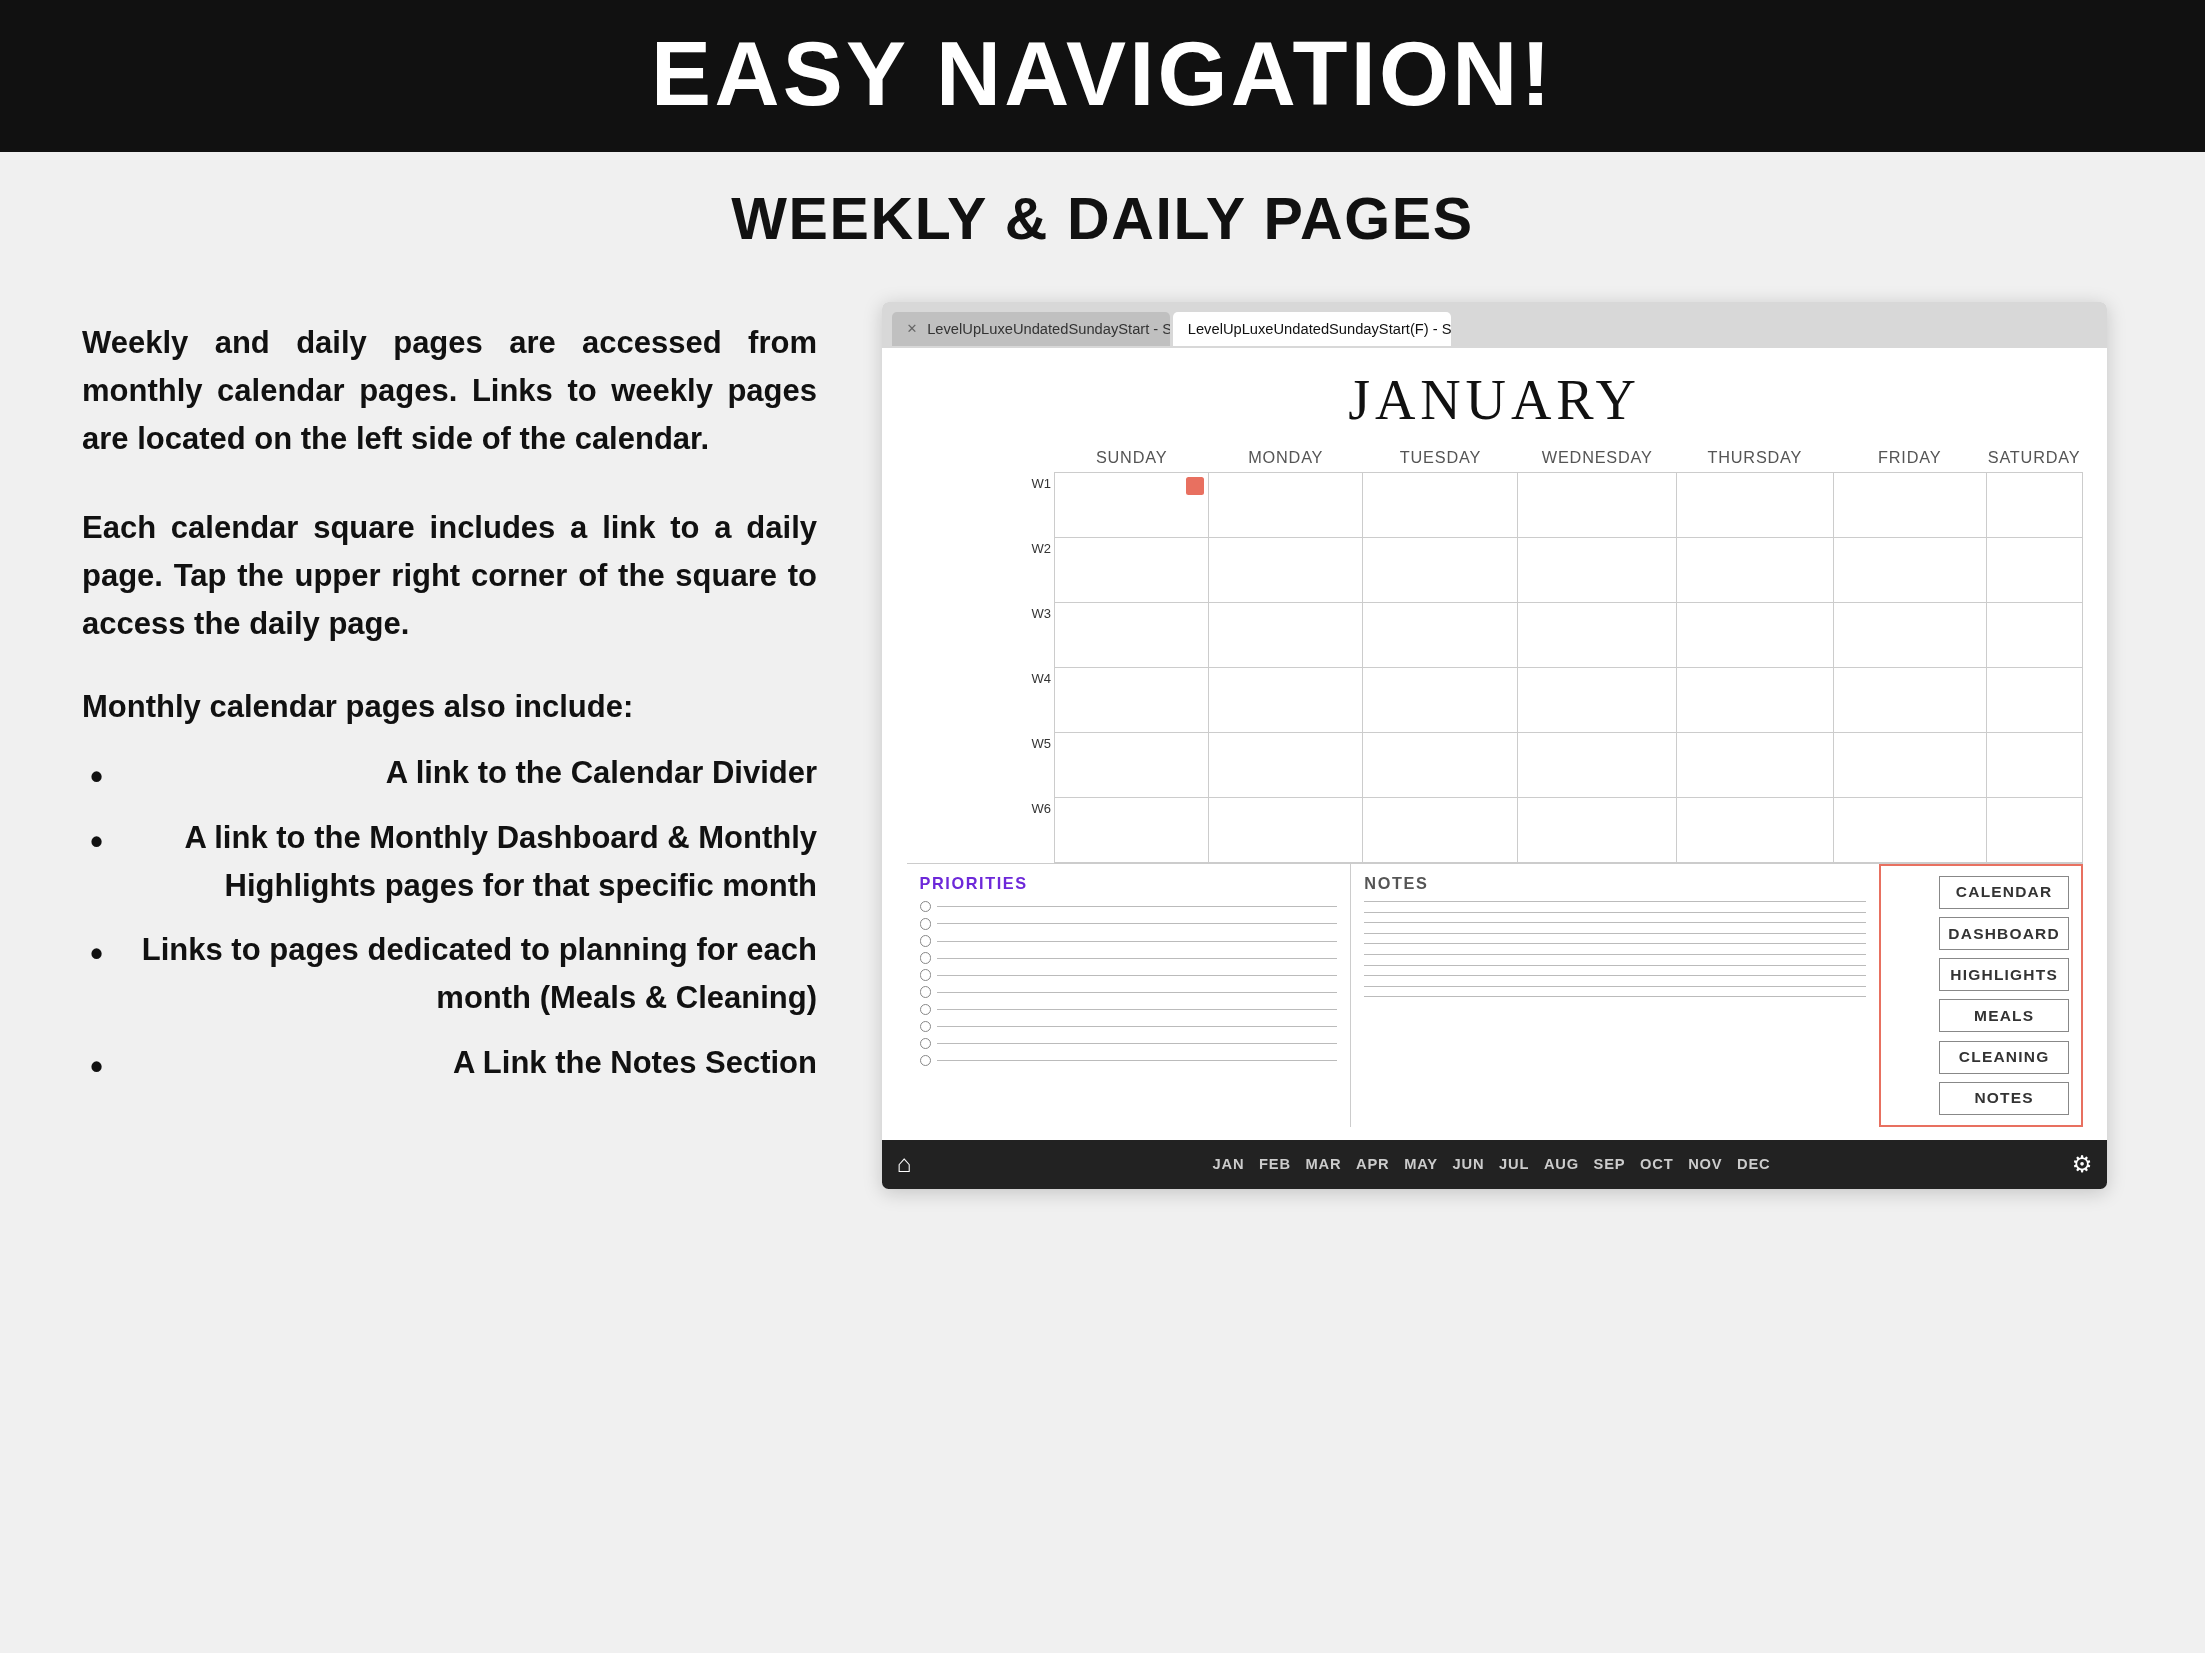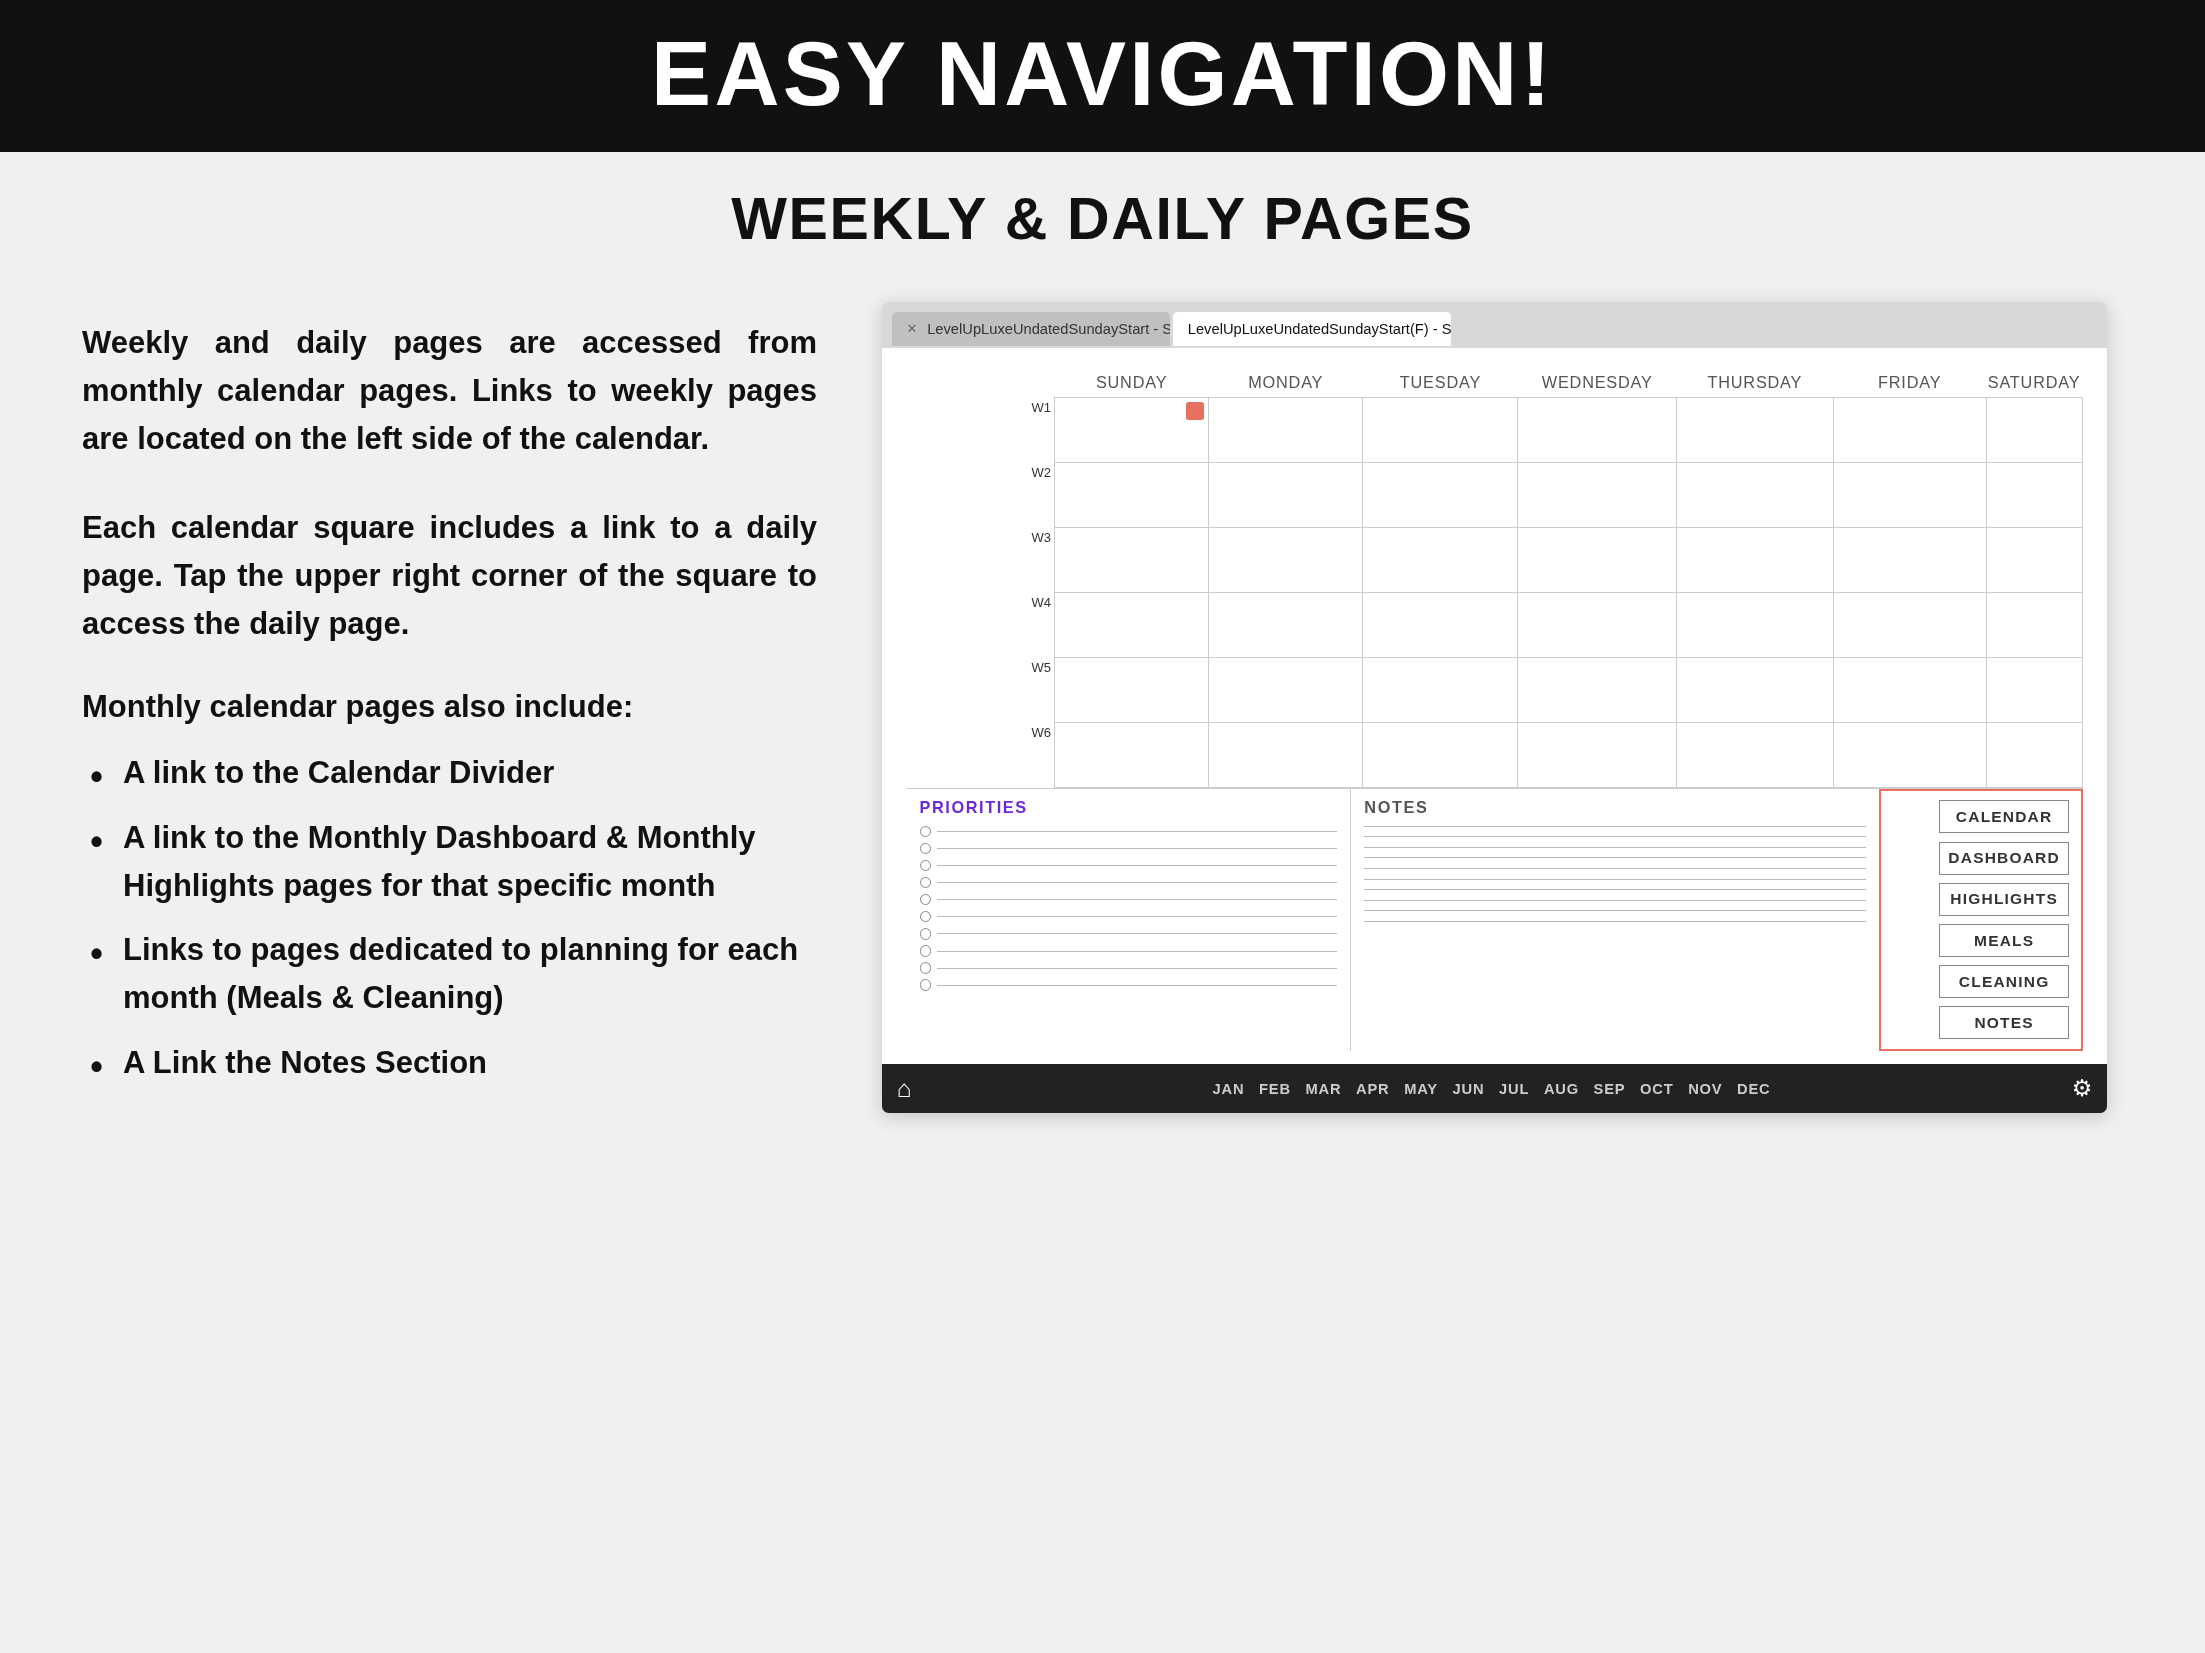--- a/index.html
+++ b/index.html
@@ -84,21 +84,21 @@
 
     .bullet-list li {
       font-size: 31px;
       font-weight: 700;
       font-family: Arial, sans-serif;
       color: #111;
       line-height: 1.55;
       margin-bottom: 16.3px;
       padding-left: 41px;
       position: relative;
-      text-align: left;
+      text-align: right;
     }
 
     .bullet-list li::before {
       content: '•';
       position: absolute;
       left: 8.2px;
       font-size: 36px;
     }
 
     
@@ -376,20 +376,21 @@
         <span>LevelUpLuxeUndatedSundayStart - StripeswGoldCover</span>
       </div>
       <div class="browser-tab active">
         <span>LevelUpLuxeUndatedSundayStart(F) - StripeswGol...</span>
 
       </div>
     </div>
 
     <div class="calendar-wrapper">
 
+      <div class="cal-month-title">JANUARY</div>
 
       <table class="cal-grid">
         <thead>
           <tr>
             <th style="width:36px;border:none;"></th>
             <th>SUNDAY</th>
             <th>MONDAY</th>
             <th>TUESDAY</th>
             <th>WEDNESDAY</th>
             <th>THURSDAY</th>

